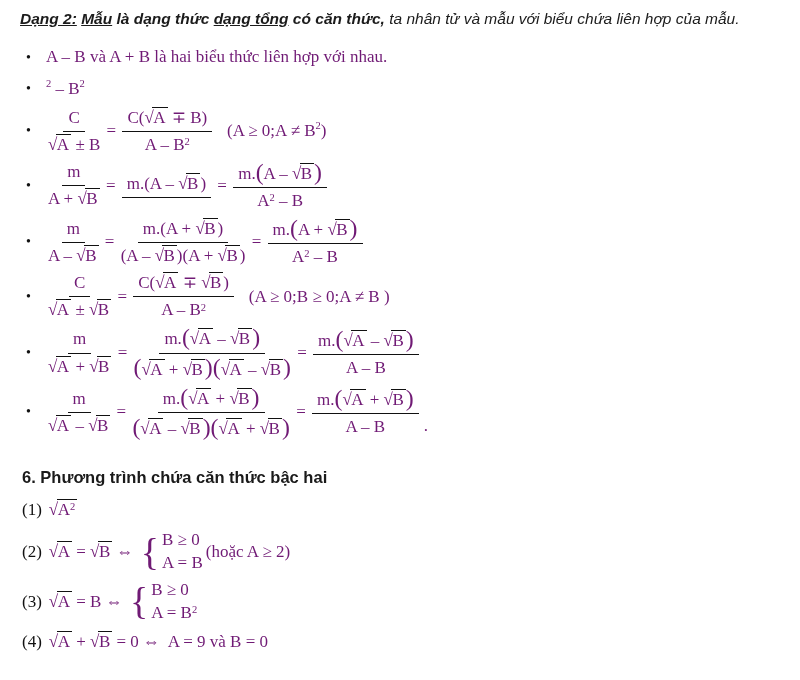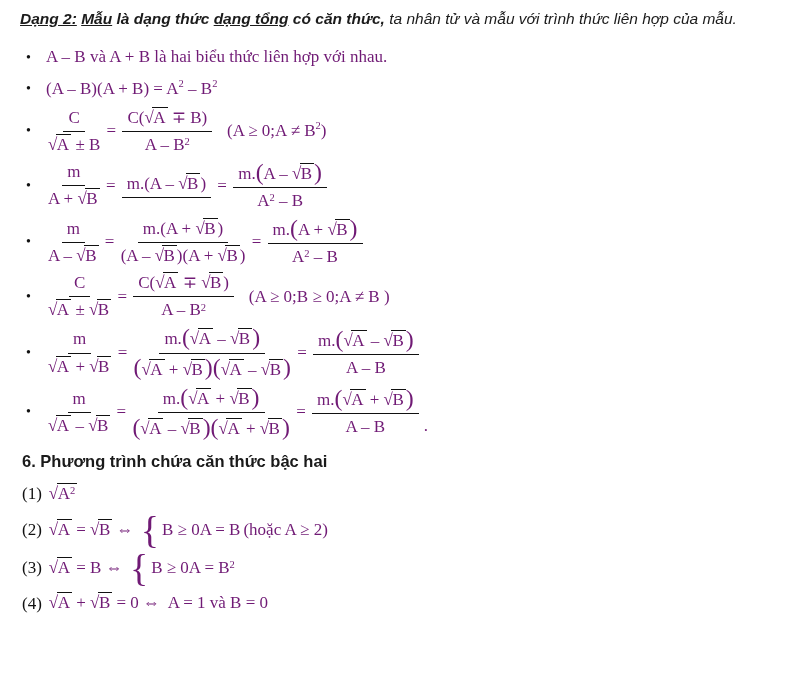--- a/index.html
+++ b/index.html
@@ -22,66 +22,65 @@
   .mrad{display:inline-block;}
   .mrc{display:inline-block;border-top:1.3px solid #111;padding:0 2px 0 1px;margin-left:-1.5px;line-height:1.15;}
   .mfrac{display:inline-flex;flex-direction:column;align-items:center;text-align:center;margin:0 2px;vertical-align:middle;}
   .mnum{display:block;padding:0 5px 2px;border-bottom:1.4px solid #111;white-space:nowrap;}
   .mden{display:block;padding-top:2px;white-space:nowrap;}
   .mpar{white-space:nowrap;text-align:center;}
   .mbig{font-size:1.4em;line-height:1;position:relative;top:0.04em;font-weight:400;}
   .mcases{display:inline-flex;align-items:center;margin:0 3px;}
   .mbrace{font-size:38px;font-weight:400;line-height:0.85;margin-right:3px;
           font-family:"Liberation Serif","DejaVu Serif",serif;}
-  .mrows{display:flex;flex-direction:row;row-gap:3px;text-align:left;}
+  .mrows{display:flex;flex-direction:column;row-gap:3px;text-align:left;}
   .mrow{line-height:1.2;white-space:nowrap;}
   .mlow{align-self:flex-end;padding-bottom:3px;margin-left:3px;}
 
   
   .bullets{margin:0;}
   .brow{display:flex;align-items:center;padding-left:6px;}
   .bdot{flex:0 0 20px;width:20px;font-size:14px;font-family:"Liberation Serif",serif;color:#111;}
   .brow:nth-child(1){margin-bottom:9px;}
   .brow:nth-child(2){margin-bottom:7px;}
   .brow:nth-child(3){margin-bottom:4px;}
   .brow:nth-child(4){margin-bottom:4px;}
   .brow:nth-child(5){margin-bottom:4px;}
   .brow:nth-child(6){margin-bottom:4px;}
   .brow:nth-child(7){margin-bottom:4px;}
   .brow:nth-child(8){margin-bottom:0;}
 
   
   .heading{font-family:"Liberation Sans","DejaVu Sans",sans-serif;font-weight:700;
-           font-size:16.5px;color:#1a1a1a;margin:12px 0 12px 2px;}
+           font-size:16.5px;color:#1a1a1a;margin:28px 0 12px 2px;}
 
   
   .equations{margin:0;}
   .erow{display:flex;align-items:center;padding-left:2px;}
   .elabel{font-family:"Liberation Serif","DejaVu Serif",serif;font-size:17px;
           margin-right:7px;white-space:pre;}
   .erow:nth-child(1){margin-bottom:9px;}
   .erow:nth-child(2){margin-bottom:6px;}
   .erow:nth-child(3){margin-bottom:8px;}
 </style>
 </head>
 <body>
 
 <div class="page">
-  <div class="title" id="title"><span class="b u">Dạng 2:</span><span class="b"> </span><span class="b u">Mẫu</span><span class="b"> là dạng thức </span><span class="b u">dạng tổng</span><span class="b"> có căn thức, </span><span>ta nhân tử và mẫu với trình thức liên hợp của mẫu.</span></div>
+  <div class="title" id="title"><span class="b u">Dạng 2:</span><span class="b"> </span><span class="b u">Mẫu</span><span class="b"> là dạng thức </span><span class="b u">dạng tổng</span><span class="b"> có căn thức, </span><span>ta nhân tử và mẫu với biểu chứa liên hợp của mẫu.</span></div>
   <div class="bullets" id="bullets">
       <div class="brow">
         <span class="bdot">•</span>
         <span class="math">
           <span class="mtext">A – B và A + B là hai biểu thức liên hợp với nhau.</span>
         </span>
       </div>
       <div class="brow">
         <span class="bdot">•</span>
         <span class="math">
-          <span class="mtext">(A – B)(A + B) = A</span>
           <span class="msup">2</span>
           <span class="mtext"> – B</span>
           <span class="msup">2</span>
         </span>
       </div>
       <div class="brow">
         <span class="bdot">•</span>
         <span class="math">
           <span class="mfrac">
             <span class="mnum"><span class="mtext">C</span></span>
@@ -227,17 +226,17 @@
             </span>
           </span>
         </span>
       </div>
       <div class="erow">
         <span class="elabel">(4)</span>
         <span class="math">
           <span class="msqrt"><span class="mrad">√</span><span class="mrc"><span class="mtext">A</span></span></span>
           <span class="mtext"> + </span>
           <span class="msqrt"><span class="mrad">√</span><span class="mrc"><span class="mtext">B</span></span></span>
-          <span class="mtext"> = 0 ⇔  A = 1 và B = 0</span>
+          <span class="mtext"> = 0 ⇔  A = 9 và B = 0</span>
         </span>
       </div>
     </div>
 </div>
 
 </body></html>

